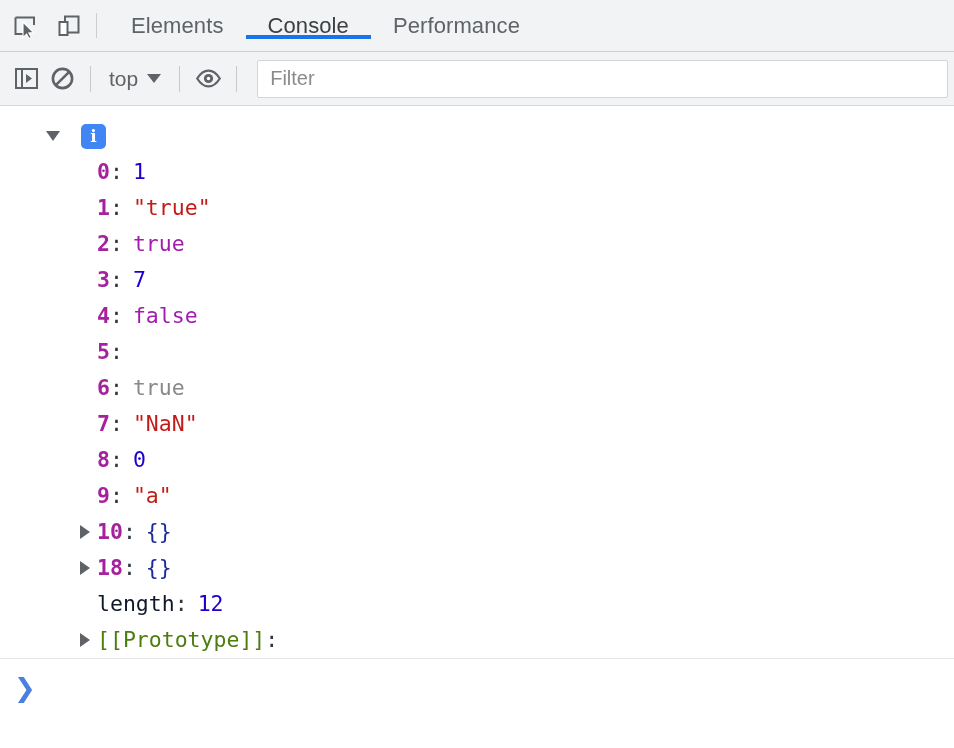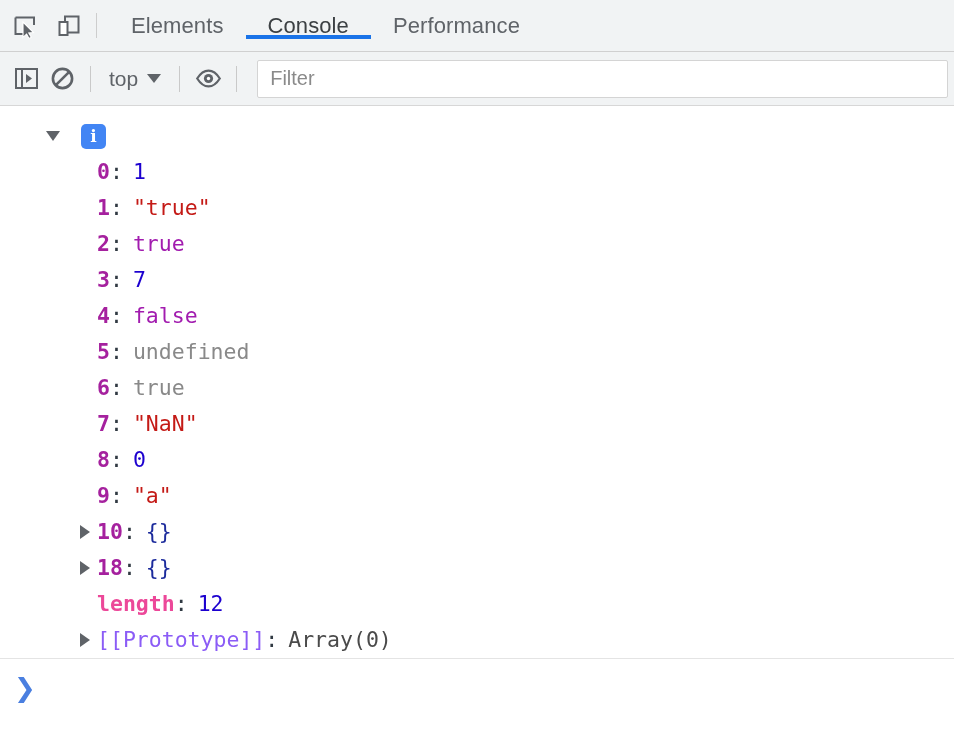--- a/index.html
+++ b/index.html
@@ -196,25 +196,25 @@
   }
   .prop-row .spacer {
     width: 17px;
     flex: none;
   }
   .pkey {
     color: #a5219e;
     font-weight: bold;
   }
   .pkey.soft {
-    color: #ec4899;
-    font-weight: bold;
+    color: #0f172a;
+    font-weight: normal;
   }
   .pkey.proto {
-    color: #8b5cf6;
+    color: #4d7c0f;
     font-weight: normal;
   }
   .pcolon {
     color: #303942;
     margin-right: 10px;
   }
   .v-num    { color: #1c00cf; }
   .v-str    { color: #c41a16; }
   .v-bool   { color: #a21caf; }
   .v-nullish{ color: #898989; }
@@ -344,21 +344,20 @@
     <span class="spacer"></span>
     <span class="pkey">4</span>
       <span class="pcolon">:</span>
     <span class="v-bool">false</span>
   </div>
 
   <div class="prop-row">
     <span class="spacer"></span>
     <span class="pkey">5</span>
       <span class="pcolon">:</span>
-    <span class="v-nullish">undefined</span>
   </div>
 
   <div class="prop-row">
     <span class="spacer"></span>
     <span class="pkey">6</span>
       <span class="pcolon">:</span>
     <span class="v-nullish">true</span>
   </div>
 
   <div class="prop-row">
@@ -400,21 +399,20 @@
     <span class="spacer"></span>
     <span class="pkey soft">length</span>
       <span class="pcolon">:</span>
     <span class="v-num">12</span>
   </div>
 
   <div class="prop-row">
     <span class="tri-right"></span>
     <span class="pkey proto">[[Prototype]]</span>
       <span class="pcolon">:</span>
-    <span class="v-proto">Array(0)</span>
   </div>
 
 </div>
 
 <div class="prompt-row">
   <span class="prompt-chevron">❯</span>
 
 </div>
 
 </body></html>

